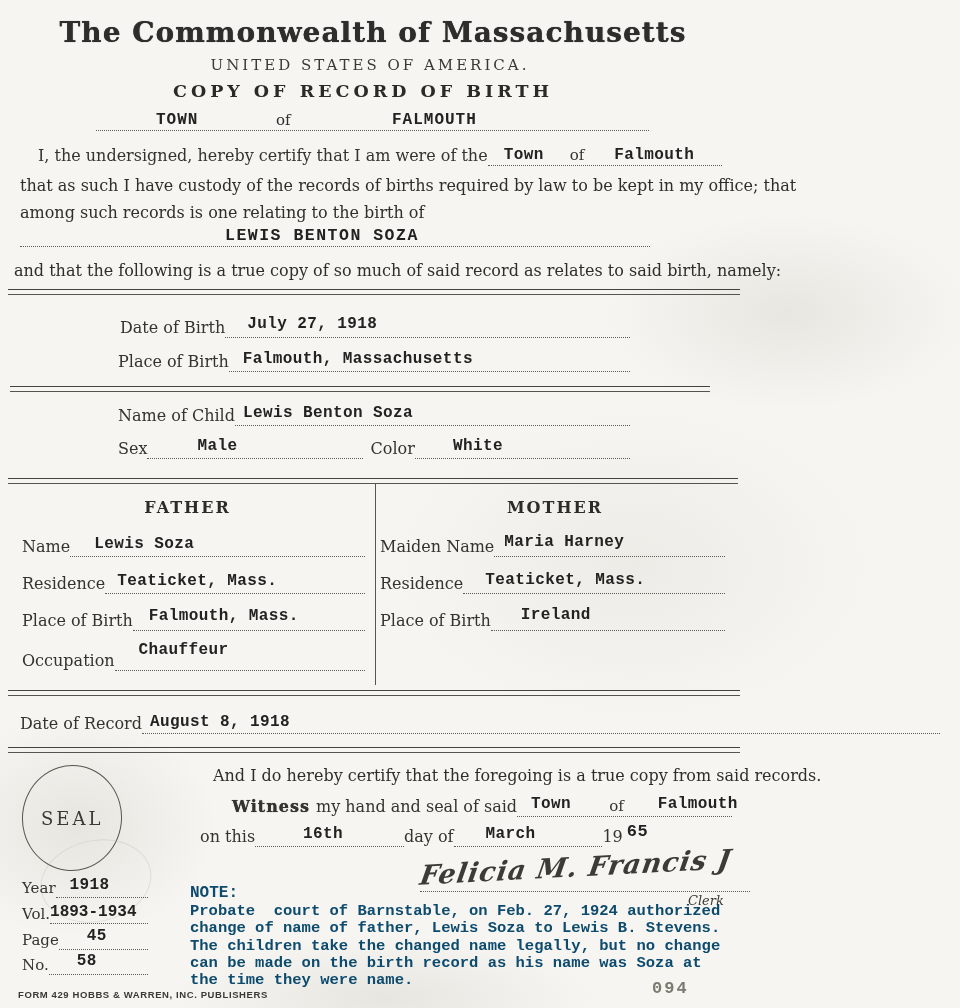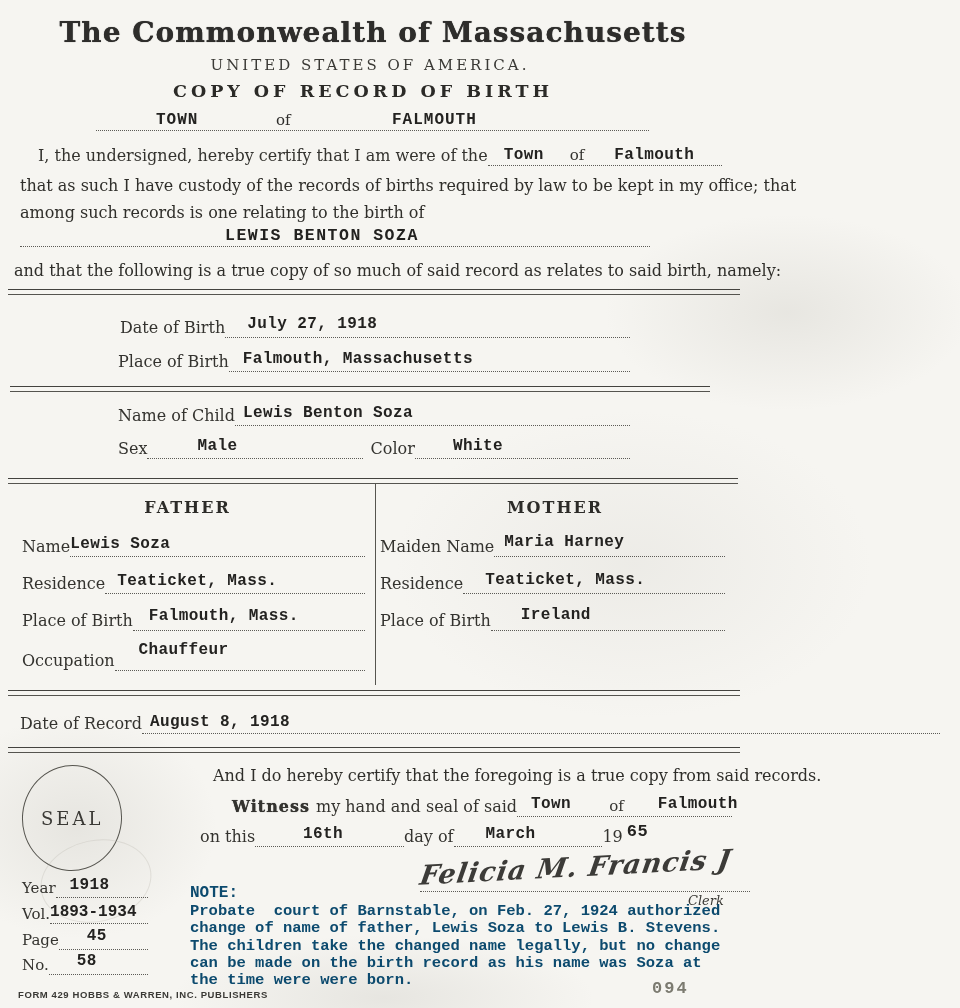--- a/index.html
+++ b/index.html
@@ -100,21 +100,21 @@
     </span>
   </div>
 
   <div class="drule" style="left:8px;top:478px;width:730px;"></div>
   <div class="abs" style="left:375px;top:484px;width:0;height:201px;border-left:1.3px solid #56554f;"></div>
 
   <div class="colhead" style="left:0;top:498px;width:375px;">FATHER</div>
   <div class="row" style="left:22px;top:534px;width:343px;height:23px;">
     <span class="lbl">Name</span>
     <span class="fill">
-      <span class="val mono" style="margin-bottom:3px;">Lewis Soza</span>
+      <span class="val mono" style="margin-left:24px;margin-bottom:3px;">Lewis Soza</span>
     </span>
   </div>
   <div class="row" style="left:22px;top:571px;width:343px;height:23px;">
     <span class="lbl">Residence</span>
     <span class="fill">
       <span class="val mono" style="margin-left:12px;margin-bottom:3px;">Teaticket, Mass.</span>
     </span>
   </div>
   <div class="row" style="left:22px;top:608px;width:343px;height:23px;">
     <span class="lbl">Place of Birth</span>
@@ -220,19 +220,19 @@
       <span class="val mono" style="margin-left:28px;margin-bottom:4px;">58</span>
     </span>
   </div>
 
   <div class="abs notetxt" style="left:190px;top:885px;font-size:16px;">NOTE:</div>
   <div class="abs" style="left:190px;top:903px;">
     <div class="notetxt">Probate  court of Barnstable, on Feb. 27, 1924 authorized</div>
     <div class="notetxt">change of name of father, Lewis Soza to Lewis B. Stevens.</div>
     <div class="notetxt">The children take the changed name legally, but no change</div>
     <div class="notetxt">can be made on the birth record as his name was Soza at</div>
-    <div class="notetxt">the time were were born.</div>
+    <div class="notetxt">the time they were name.</div>
   </div>
 
   <div class="abs" style="left:18px;top:989px;font-family:'Liberation Sans',sans-serif;font-size:9.5px;font-weight:700;
        letter-spacing:.6px;color:#3a3935;">FORM 429   HOBBS &amp; WARREN, INC.   PUBLISHERS</div>
   <div class="abs mono" style="left:652px;top:979px;font-size:17px;letter-spacing:2px;color:#7b7a70;">094</div>
 </div>
 
 </body></html>

